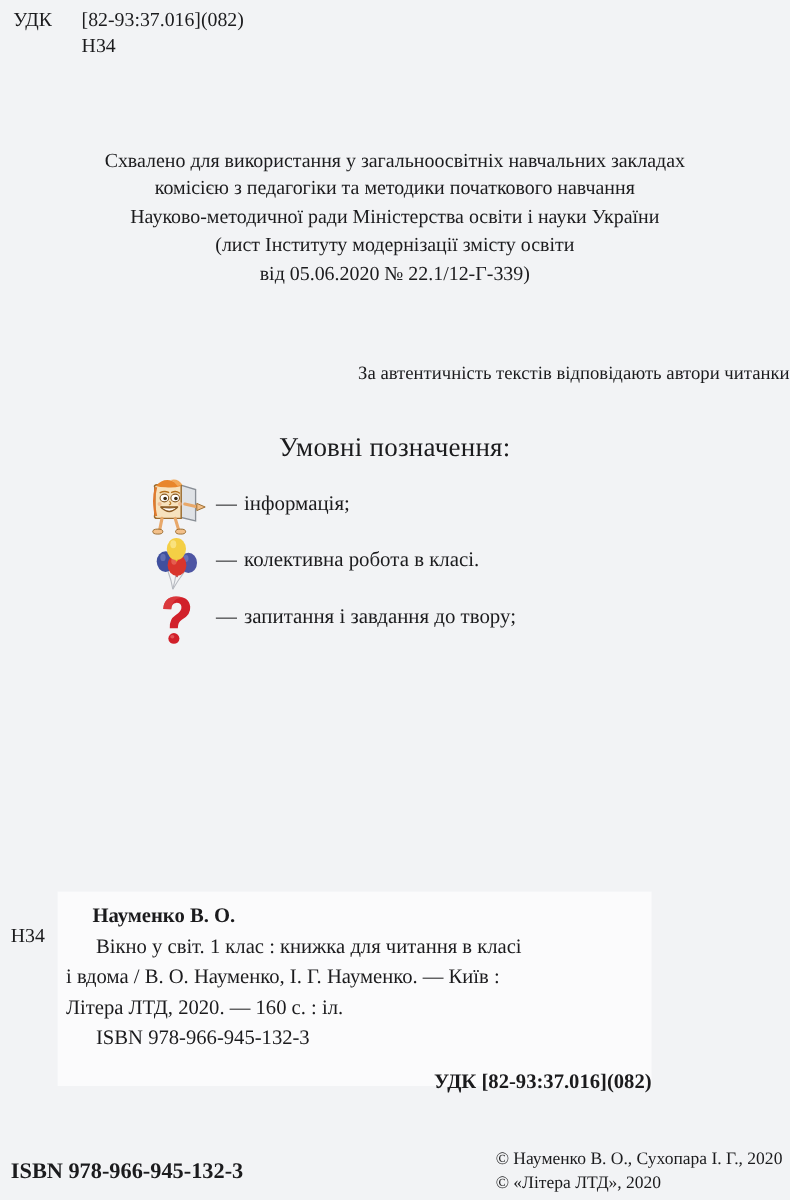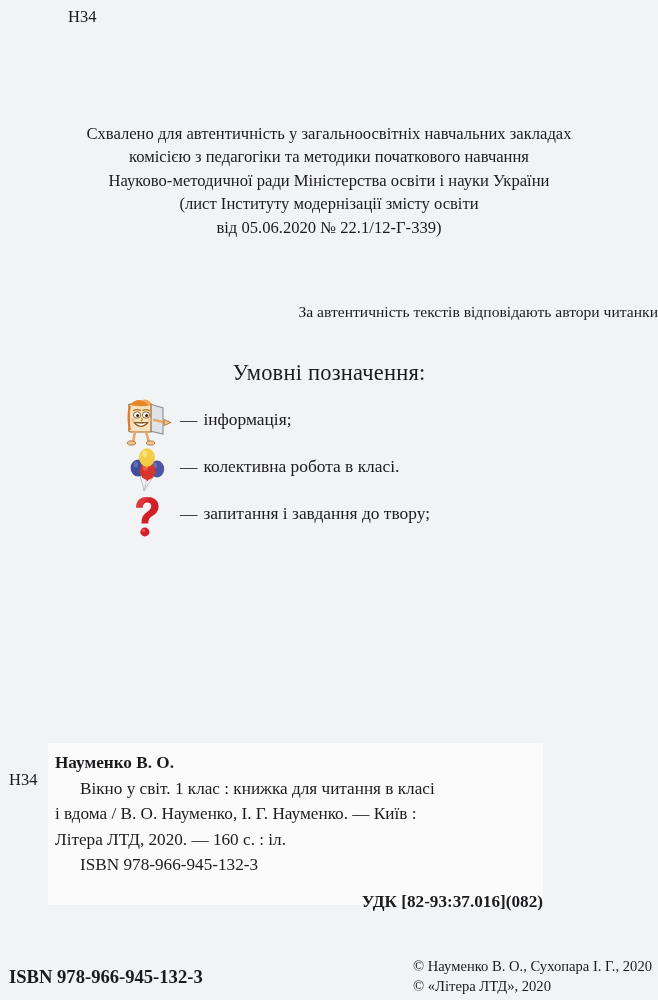--- a/index.html
+++ b/index.html
@@ -127,20 +127,21 @@
     position: absolute;
     left: 55px;
     top: 750px;
     width: 492px;
     font-size: 17.2px;
     line-height: 25.6px;
   }
   .biblio-author {
     font-weight: bold;
     white-space: nowrap;
+    margin-left: 22px;
   }
   .biblio-desc {
     white-space: nowrap;
   }
   .biblio-desc.indent {
     text-indent: 25px;
   }
   .biblio-isbn {
     text-indent: 25px;
     white-space: nowrap;
@@ -172,27 +173,31 @@
   }
   .footer-copyright div {
     white-space: nowrap;
   }
 </style>
 </head>
 <body>
 
 <div class="udc-header">
   <div class="row">
+    <span class="label">УДК</span>
+    <span class="value">[82-93:37.016](082)</span>
+  </div>
+  <div class="row">
     <span class="label"></span>
     <span class="value">Н34</span>
   </div>
 </div>
 
 <div class="approval">
-  <div>Схвалено для автентичність у загальноосвітніх навчальних закладах</div>
+  <div>Схвалено для використання у загальноосвітніх навчальних закладах</div>
   <div>комісією з педагогіки та методики початкового навчання</div>
   <div>Науково-методичної ради Міністерства освіти і науки України</div>
   <div>(лист Інституту модернізації змісту освіти</div>
   <div>від 05.06.2020 № 22.1/12-Г-339)</div>
 </div>
 
 <div class="authenticity">За автентичність текстів відповідають автори читанки</div>
 
 <div class="legend-title">Умовні позначення:</div>
 

